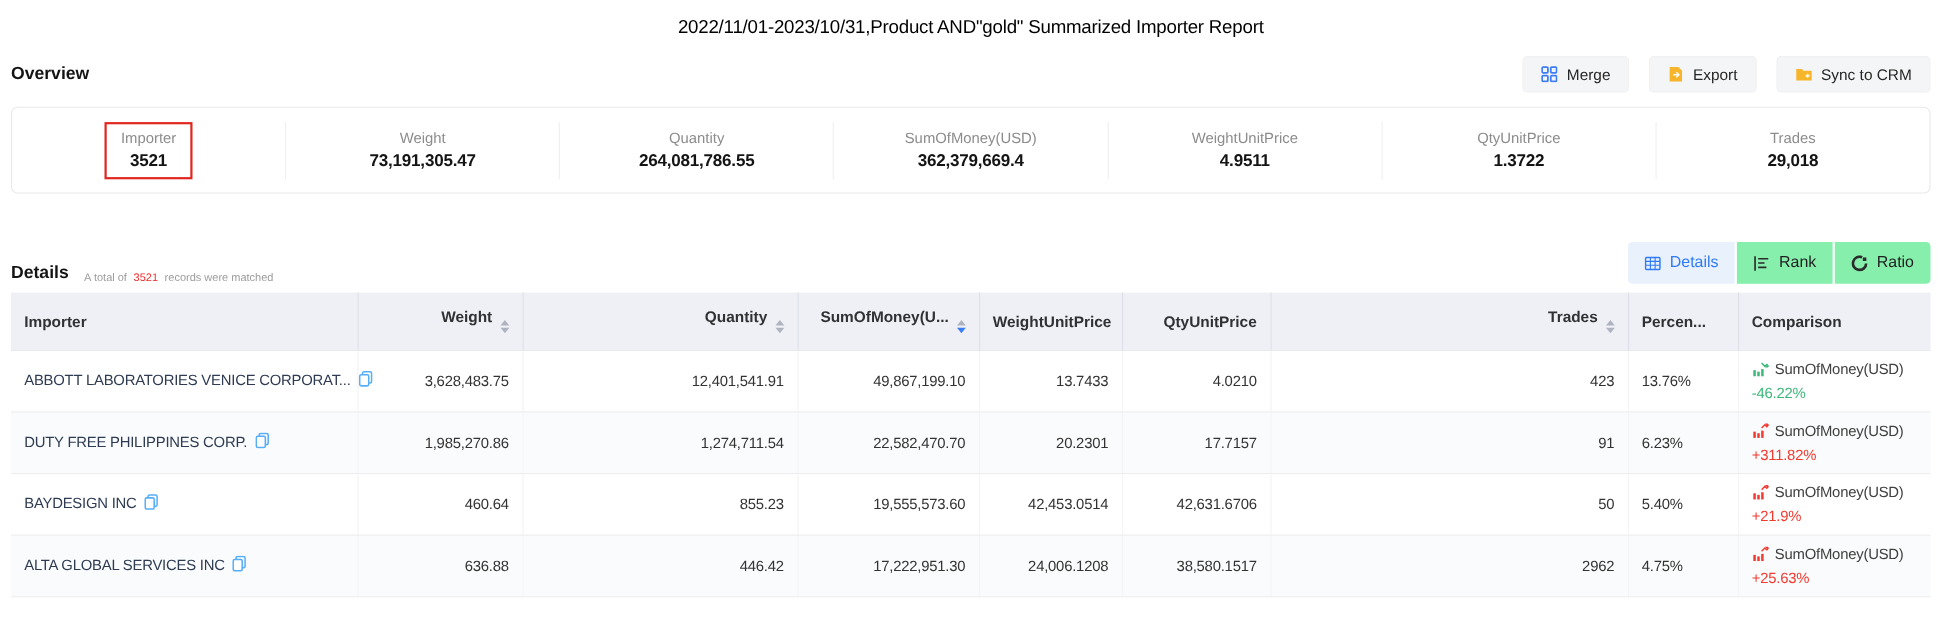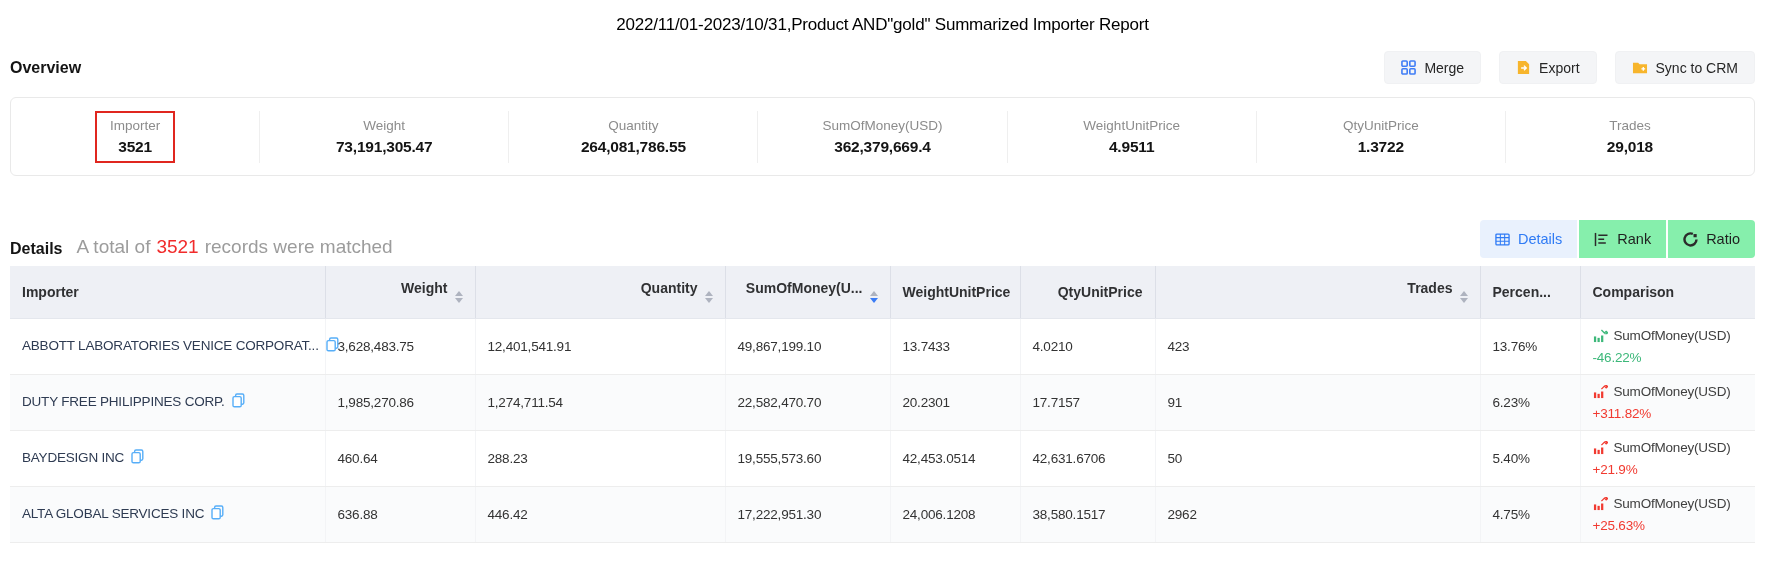--- a/index.html
+++ b/index.html
@@ -20,40 +20,40 @@
     display:flex; align-items:center; height:79px; background:#fff; }
   .stat { flex:1; text-align:center; display:flex; justify-content:center; align-items:center; height:52px; }
   .stat + .stat { border-left:1px solid #efefef; }
   .stat-inner { display:inline-block; padding:3px 13px; border:2px solid transparent; }
   .stat-inner.hl { border-color:#e0261f; }
   .stat-label { font-size:13.5px; color:#8c8c8c; line-height:19px; }
   .stat-value { font-size:15.5px; font-weight:bold; color:#141414; line-height:23px; letter-spacing:-0.2px; }
   
   .details-row { display:flex; align-items:flex-end; margin:44px 10px 8px 10px; height:38px; }
   .details-heading { font-size:16px; font-weight:bold; color:#141414; }
-  .details-summary { margin-left:14px; font-size:19px; color:#9c9c9c; }
+  .details-summary { margin-left:14px; font-size:10px; color:#9c9c9c; }
   .details-count { color:#f12b2b; margin:0 6px; }
   .tabs { margin-left:auto; display:flex; gap:2px; }
   .tab { background:#86efac; height:38px; display:flex; align-items:center; gap:8px;
     padding:0 15px; font-size:14.5px; color:#1f1f1f; cursor:pointer; }
   .tab:first-child { border-radius:4px 0 0 4px; }
   .tab:last-child { border-radius:0 4px 4px 0; }
   .tab.active { background:#e9f1fd; color:#2f7bf5; }
   .tab svg { display:block; }
   
   table { width:1745px; margin:0 10px; border-collapse:collapse; table-layout:fixed; }
   thead th { background:#eef0f5; height:52px; font-size:14px; font-weight:bold; color:#303133;
     padding:0 12px; border-right:1px solid #dcdfe7; border-bottom:1px solid #e4e7ed; white-space:nowrap; }
   thead th:last-child { border-right:none; }
   th.al { text-align:left; } th.ar { text-align:right; }
   tbody td { height:56px; font-size:13.5px; color:#333; padding:0 12px;
     border-bottom:1px solid #ededed; border-right:1px solid #f3f4f6; white-space:nowrap; letter-spacing:-0.2px; }
   tbody td:last-child { border-right:none; }
   tbody tr:nth-child(even) td { background:#fafbfc; }
-  td.al { text-align:left; } td.ar { text-align:left; }
+  td.al { text-align:left; } td.ar { text-align:right; }
   .imp-name { color:#2e3b52; }
   .copy-ic { display:inline-block; vertical-align:-2px; margin-left:7px; cursor:pointer; }
   
   .sort { display:inline-flex; flex-direction:column; gap:2px; margin-left:7px; vertical-align:-3px; cursor:pointer; }
   .car-up { width:0; height:0; border-left:4px solid transparent; border-right:4px solid transparent; border-bottom:5px solid #aeb3bf; }
   .car-dn { width:0; height:0; border-left:4px solid transparent; border-right:4px solid transparent; border-top:5px solid #aeb3bf; }
   th[data-sort="desc"] .car-dn { border-top-color:#3b7cf5; }
   
   .cmp-top { display:flex; align-items:center; gap:6px; line-height:20px; }
   .cmp-label { color:#404040; }
@@ -282,21 +282,21 @@
         <div class="cmp-pct">+311.82%</div>
       </div>
         </td>
     </tr>
     <tr>
       <td class="al"><span class="imp-name">BAYDESIGN INC</span><span class="copy-ic"><svg width="13" height="15" viewBox="0 0 13 15" fill="none" stroke="#57aef8" stroke-width="1.4">
               <rect x="3.6" y="1" width="8.2" height="10.2" rx="1.4"></rect>
               <rect x="1" y="3.6" width="8.2" height="10.2" rx="1.4" fill="#fff"></rect>
             </svg></span></td>
       <td class="ar">460.64</td>
-      <td class="ar">288.23</td>
+      <td class="ar">855.23</td>
       <td class="ar">19,555,573.60</td>
       <td class="ar">42,453.0514</td>
       <td class="ar">42,631.6706</td>
       <td class="ar">50</td>
       <td class="al">5.40%</td>
       <td class="al">
           <div class="cmp" data-trend="up">
         <div class="cmp-top">
           <span class="t-icon up">
                 <svg width="15" height="15" viewBox="0 0 16 16" fill="currentColor">

